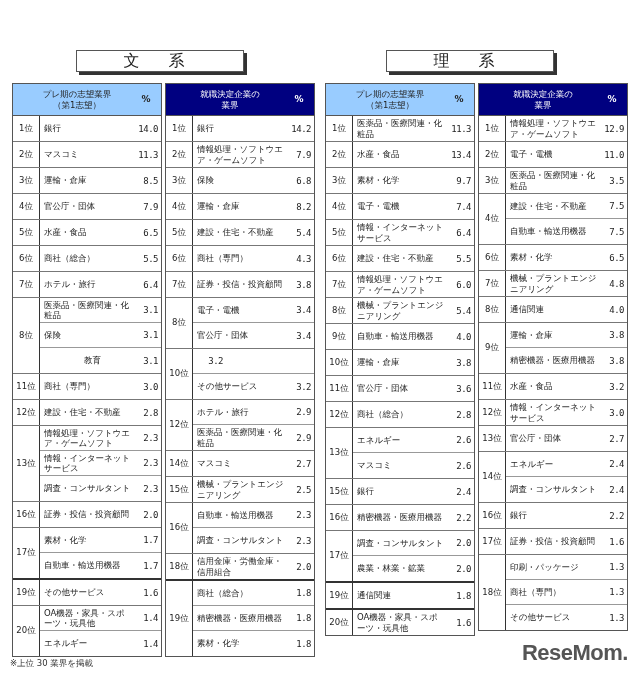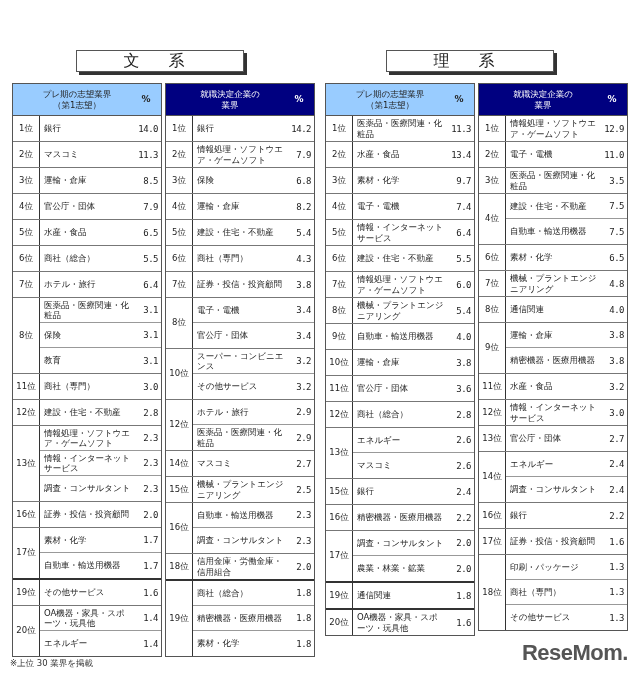--- a/index.html
+++ b/index.html
@@ -113,21 +113,21 @@
       <div class="rank">8位</div>
       <div class="items">
         <div class="item" style="height: 25px;">
           <span class="nm">医薬品・医療関連・化粧品</span>
           <span class="pc">3.1</span>
         </div>
         <div class="item" style="height: 25px;">
           <span class="nm">保険</span>
           <span class="pc">3.1</span>
         </div>
-        <div class="item" style="height: 25px;">
+        <div class="item" style="height: 25px; margin-left: 40px;">
           <span class="nm">教育</span>
           <span class="pc">3.1</span>
         </div>
       </div>
     </div>
     <div class="grp">
       <div class="rank">11位</div>
       <div class="items">
         <div class="item" style="height: 25px;">
           <span class="nm">商社（専門）</span>
@@ -284,21 +284,20 @@
         <div class="item" style="height: 25px;">
           <span class="nm">官公庁・団体</span>
           <span class="pc">3.4</span>
         </div>
       </div>
     </div>
     <div class="grp">
       <div class="rank">10位</div>
       <div class="items">
         <div class="item" style="height: 25px;">
-          <span class="nm">スーパー・コンビニエンス</span>
           <span class="pc">3.2</span>
         </div>
         <div class="item" style="height: 25px;">
           <span class="nm">その他サービス</span>
           <span class="pc">3.2</span>
         </div>
       </div>
     </div>
     <div class="grp">
       <div class="rank">12位</div>

